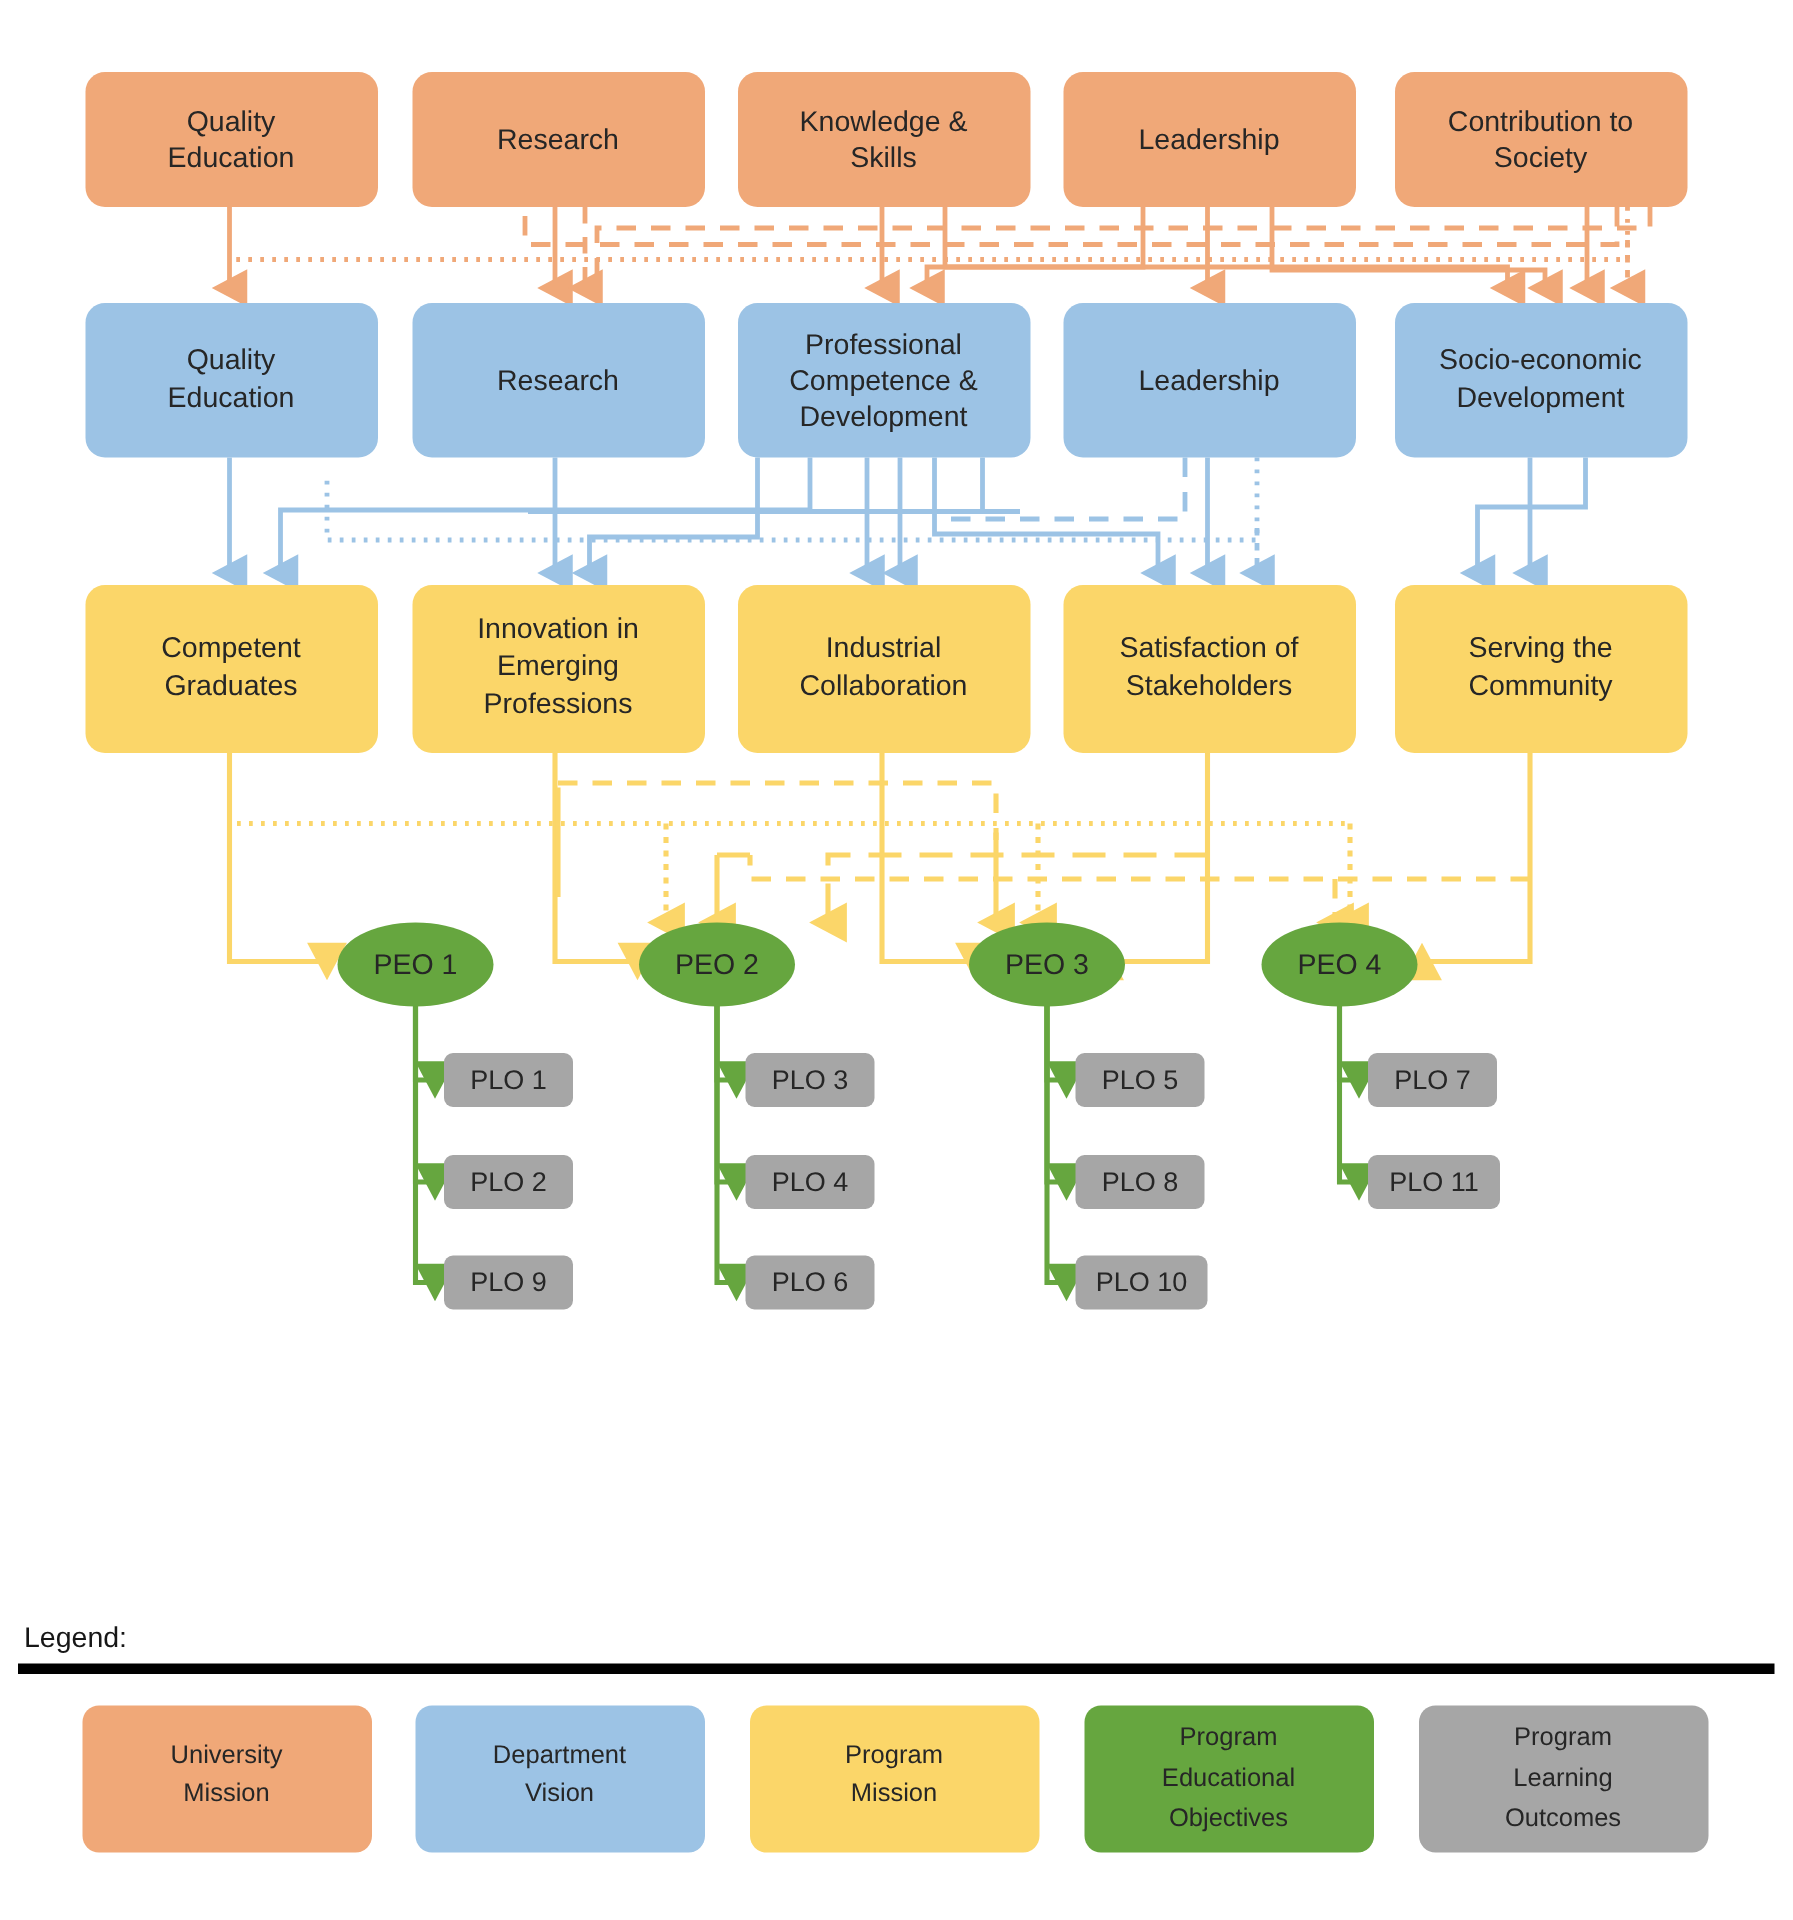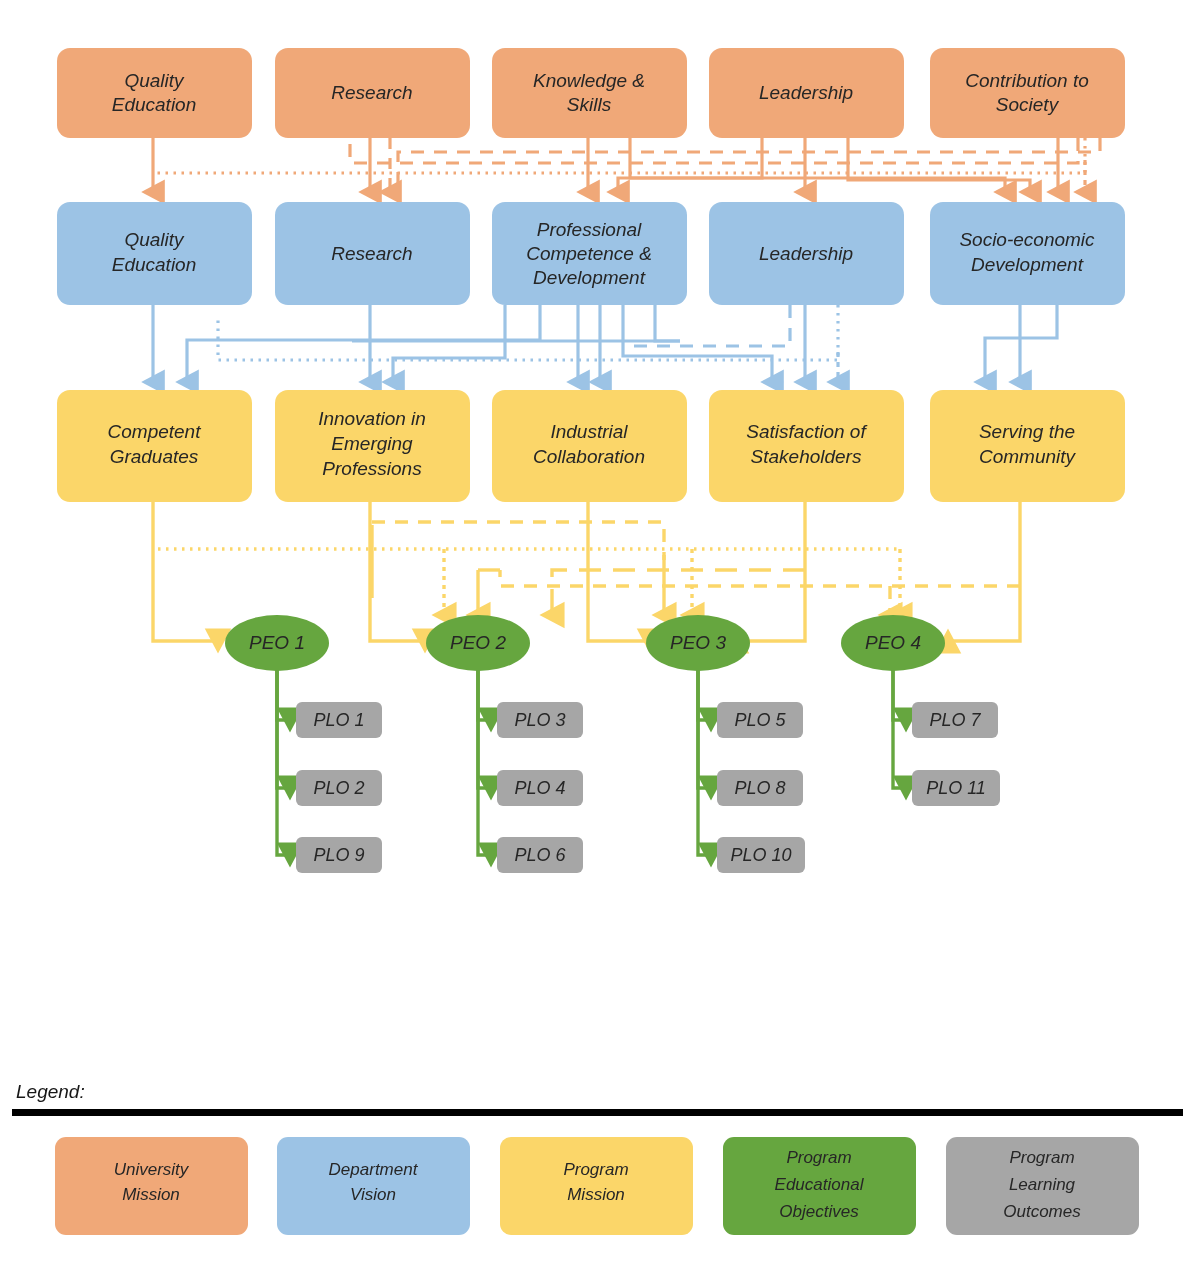--- a/index.html
+++ b/index.html
@@ -1,21 +1,21 @@
 <!DOCTYPE html>
 <html><head>
 <meta charset="utf-8">
 <style>
   html,body{margin:0;padding:0;background:#ffffff;}
   body{
     width:1195px;height:1280px;
     font-family:"Liberation Sans","DejaVu Sans",sans-serif;
     -webkit-font-smoothing:antialiased;
   }
-  #stage{position:relative;width:1195px;height:1280px;overflow:hidden;background:#fff;font-style:italic;}
+  #stage{position:relative;width:1195px;height:1280px;overflow:hidden;background:#fff;}
   svg#diagram{position:absolute;left:0;top:0;width:1195px;height:1280px;}
   .node-label{
     font-family:"Liberation Sans","DejaVu Sans",sans-serif;
     fill:#262626;
     text-anchor:middle;
     dominant-baseline:middle;
   }
   .tier-label{font-size:19px;}
   .peo-label{font-size:19px;}
   .plo-label{font-size:18px;}

